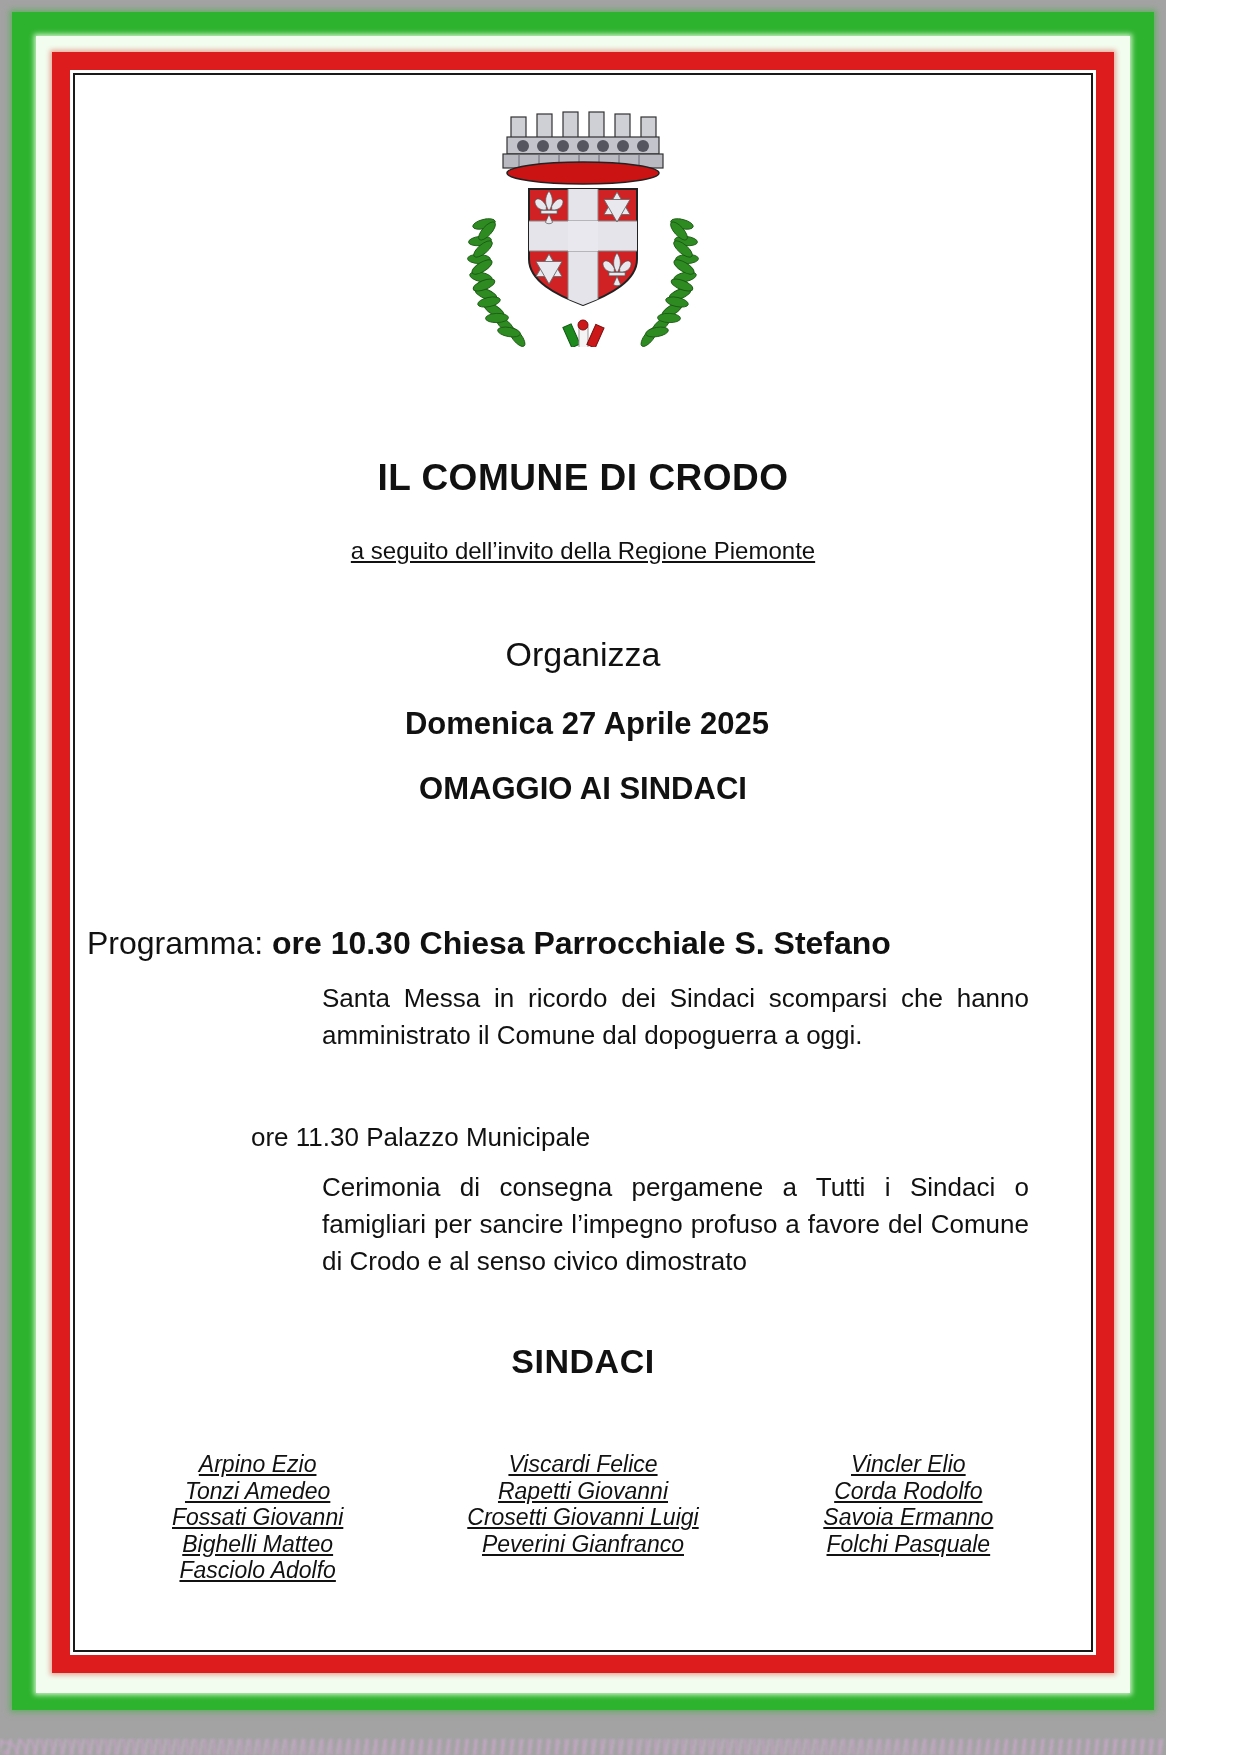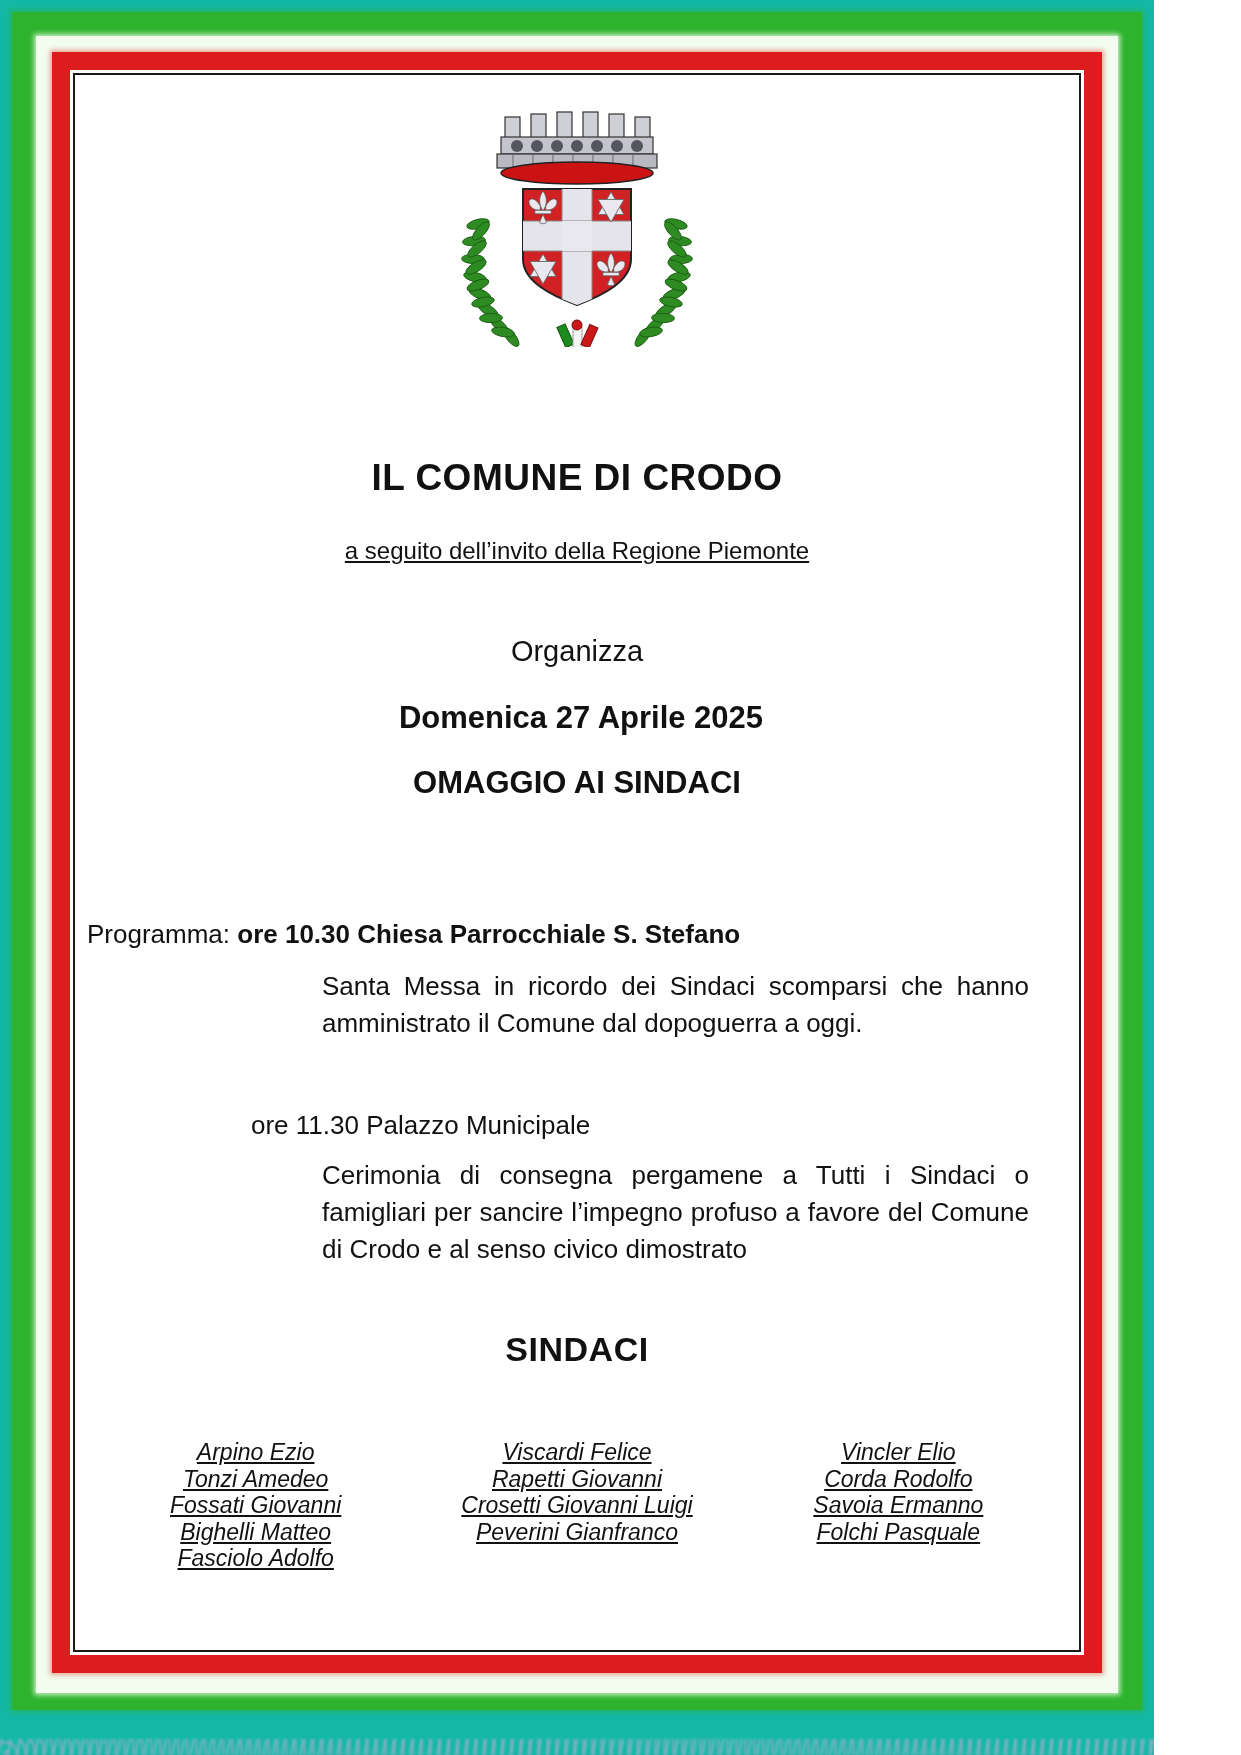--- a/index.html
+++ b/index.html
@@ -1,18 +1,18 @@
 <!DOCTYPE html>
 <html><head>
 <meta charset="utf-8">
 <style>
   html,body { margin:0; padding:0; background:#ffffff; }
   .canvas {
-    position:relative; width:1154px; height:1755px; background:#14b8a6;
-    font-family:"Liberation Sans", sans-serif; color:#111; overflow:hidden;
+    position:relative; width:1154px; height:1755px; background:#a3a3a3;
+    font-family:"Liberation Sans", sans-serif; color:#111; overflow:hidden;padding-left:12px;
   }
   
   .band { position:absolute; }
   .band-green { inset:12px 12px 45px 12px; background:#2eb32e;
     box-shadow:0 0 6px 2px rgba(46,179,46,.55); }
   .band-light { inset:36px 36px 62px 36px; background:#f2fdf0;
     box-shadow:0 0 5px 2px rgba(220,250,215,.9); }
   .band-red   { inset:52px 52px 82px 52px; background:#dd1d1d;
     box-shadow:0 0 5px 2px rgba(221,60,40,.45); }
   .band-gap   { inset:70px 70px 100px 70px; background:#ffffff; }
@@ -26,25 +26,25 @@
     background:
       repeating-radial-gradient(circle at 6px 14px, rgba(214,160,214,.55) 0 2px, rgba(255,255,255,0) 4px 9px),
       repeating-linear-gradient(100deg, rgba(226,190,230,.4) 0 3px, rgba(255,255,255,0) 3px 9px);
     filter:blur(1.2px); opacity:.8;
   }
 
   
   .crest-wrap { margin:34px auto 0 auto; width:300px; height:238px; }
   .title   { margin:110px 0 0 0; font-size:37px; font-weight:bold; letter-spacing:.5px; }
   .subtitle{ margin:38px 0 0 0; font-size:24px;text-decoration:underline; }
-  .organizza { margin:70px 0 0 0; font-size:29px; }
+  .organizza { margin:70px 0 0 0; font-size:34px; }
   .dateline  { margin:32px 0 0 8px; font-size:31px; font-weight:bold; }
   .eventline { margin:29px 0 0 0; font-size:31px; font-weight:bold; }
 
-  .program-line1 { margin:118px 0 0 12px; text-align:left; font-size:26px; }
+  .program-line1 { margin:118px 0 0 12px; text-align:left; font-size:32px; }
   .program-line1 .lbl { font-weight:normal; }
   .program-line1 .hd  { font-weight:bold; }
   .para {
     text-align:justify; font-size:26px; line-height:37px;
     margin:18px 0 0 247px; width:707px;
   }
   .program-line2 { margin:68px 0 0 176px; text-align:left; font-size:26px; font-weight:normal; }
   .para2 { margin-top:16px; }
 
   .sindaci-h { margin:62px 0 0 0; font-size:34px; font-weight:bold; letter-spacing:.5px; }

